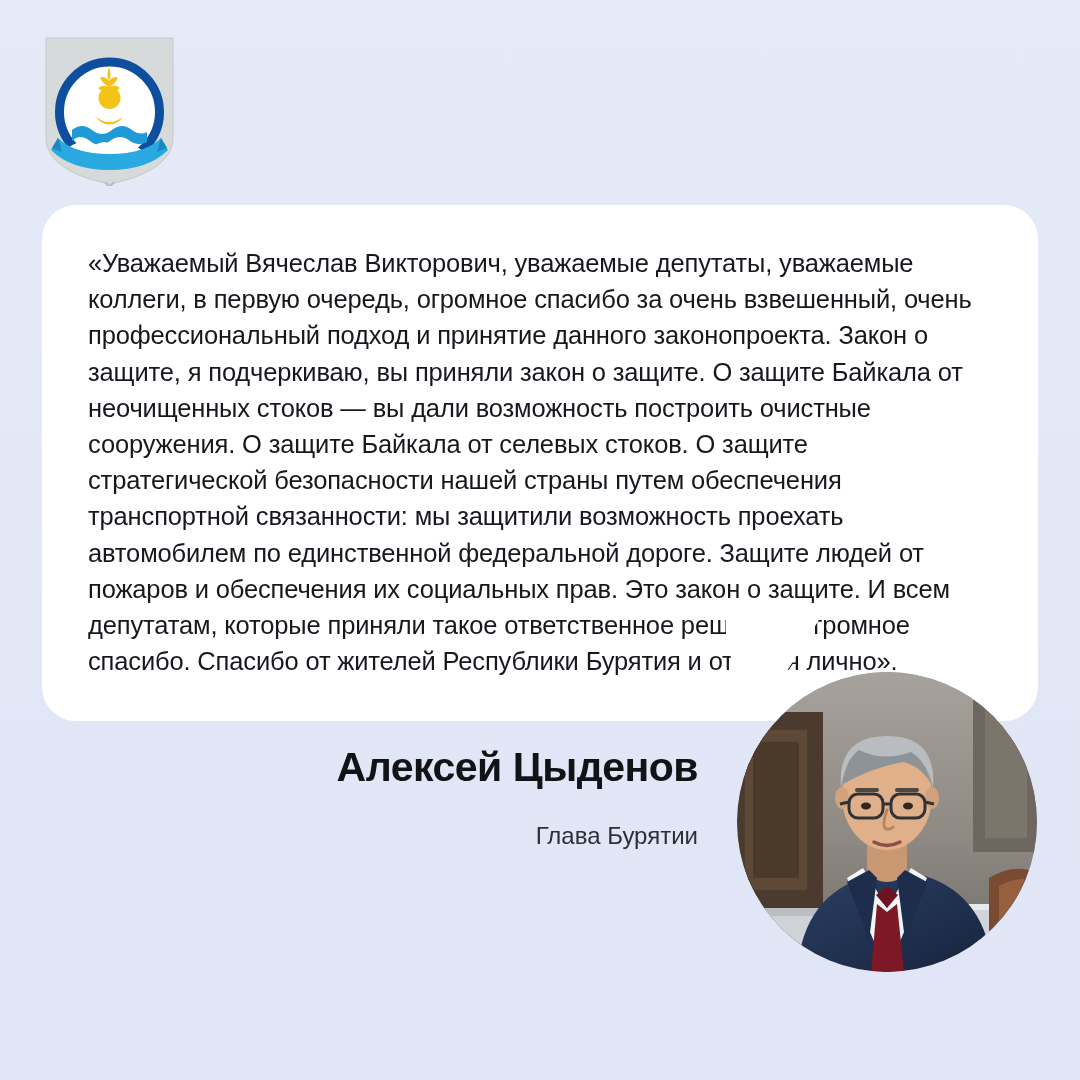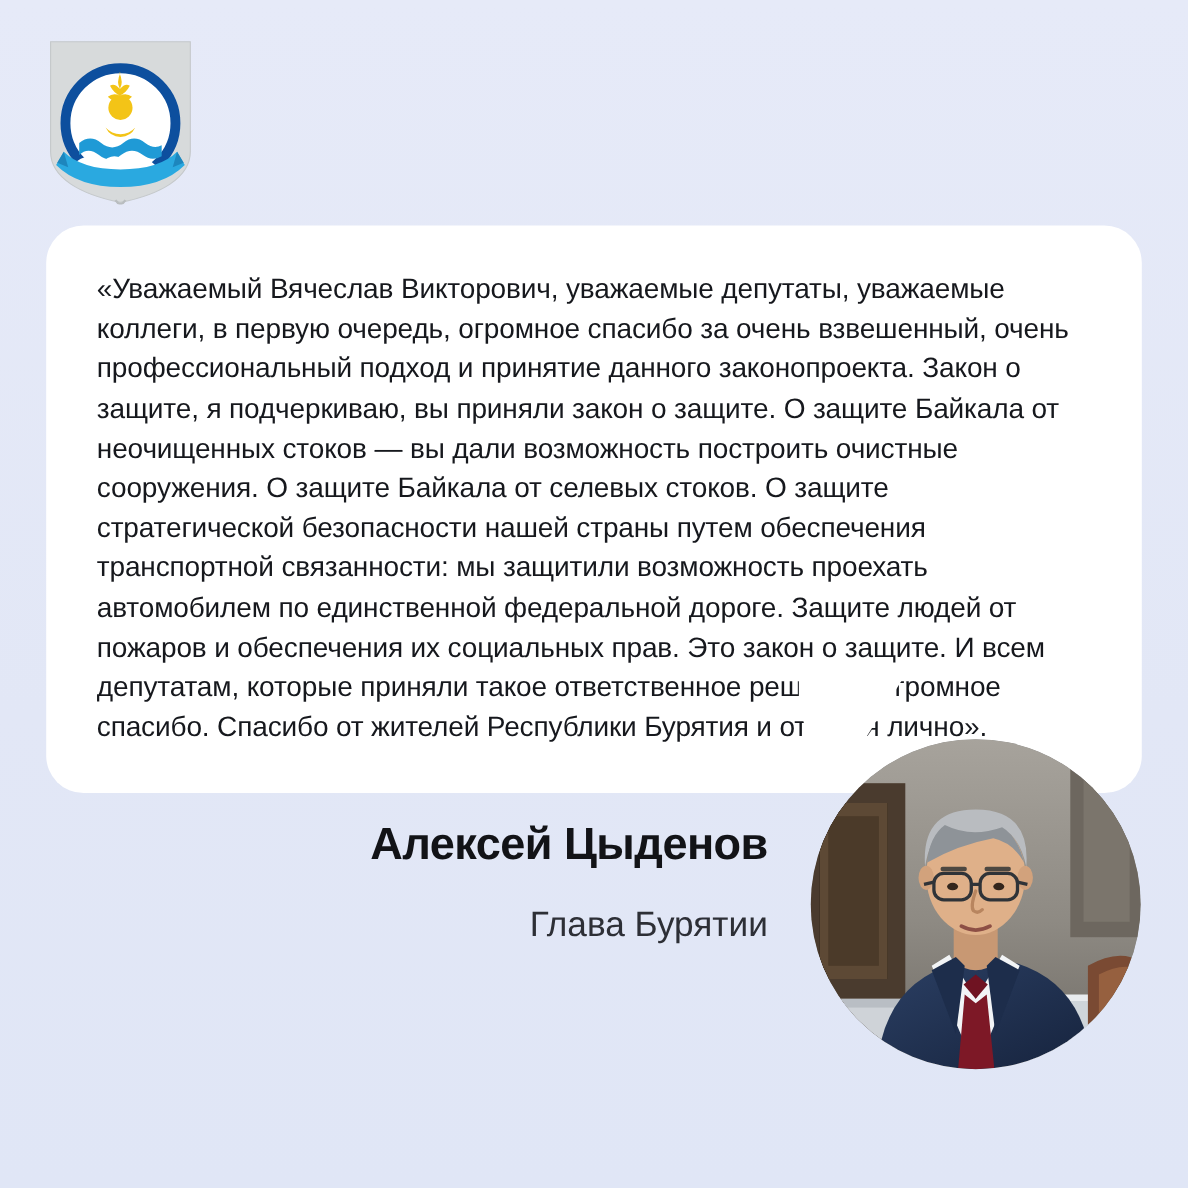--- a/index.html
+++ b/index.html
@@ -70,21 +70,21 @@
     font-weight: 700;
     color: #121317;
     letter-spacing: -0.5px;
     text-align: right;
     white-space: nowrap;
   }
   .person-role {
     position: absolute;
     right: 382px;
     top: 822px;
-    font-size: 32px;
+    font-size: 24px;
     font-weight: 400;
     color: #2d2f36;
     text-align: right;
     white-space: nowrap;
   }
 
   
   .portrait {
     position: absolute;
     left: 737px;

